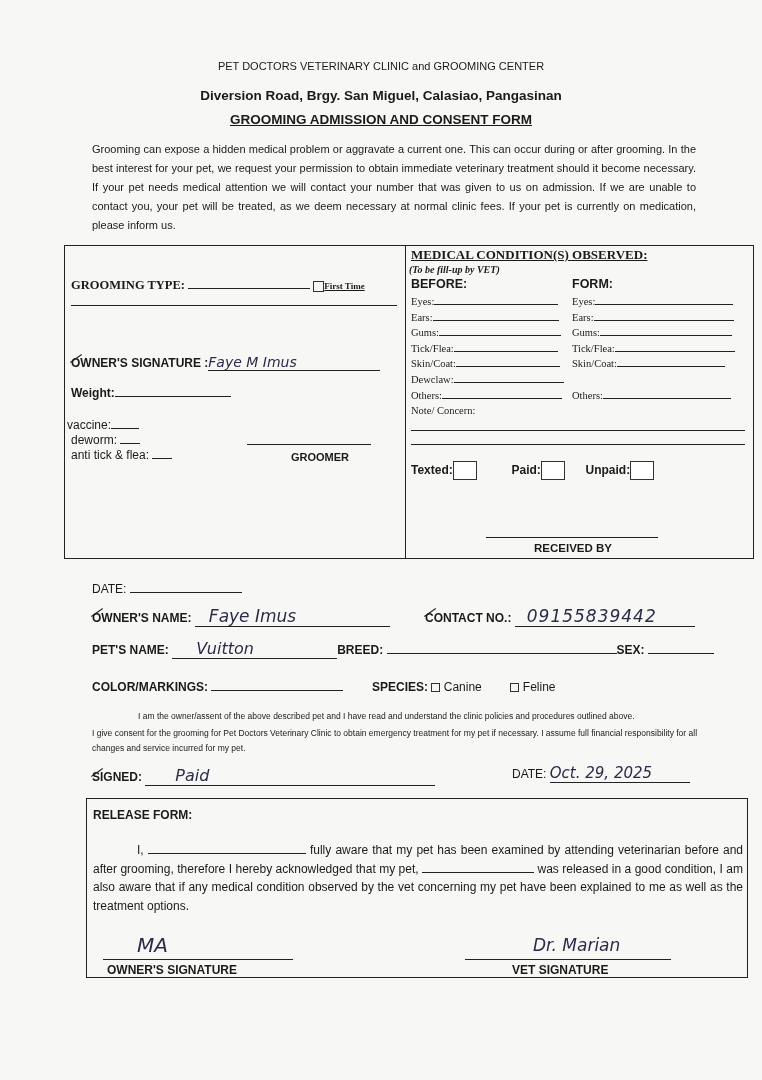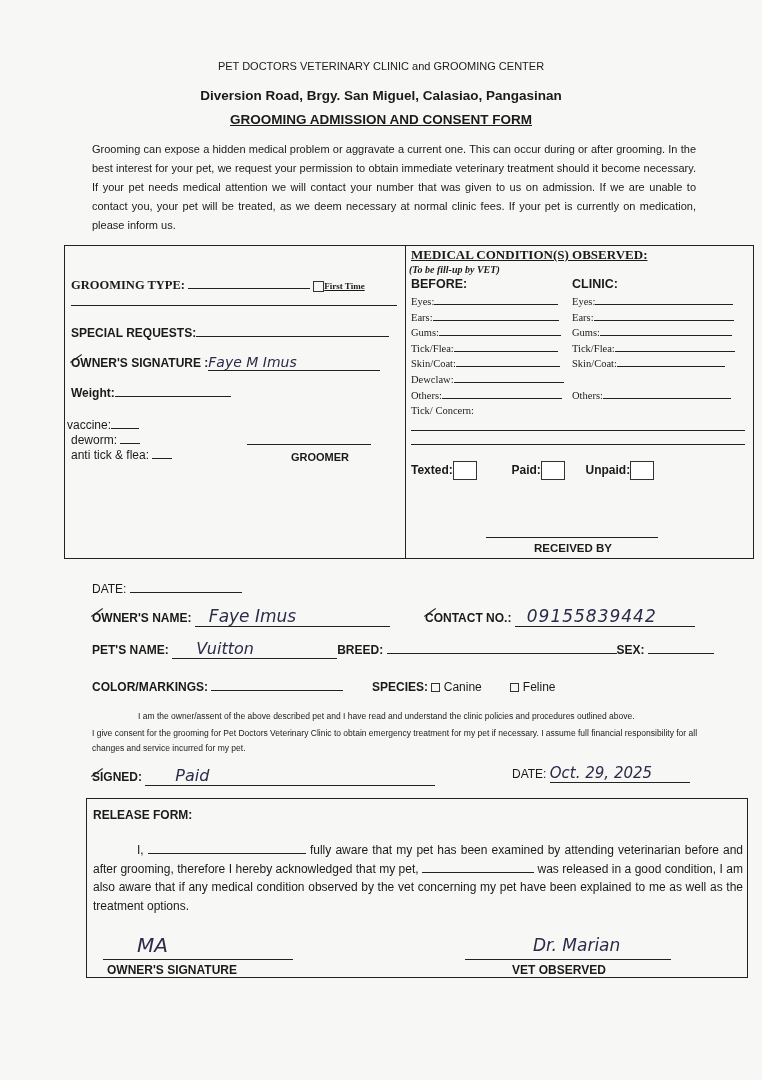--- a/index.html
+++ b/index.html
@@ -28,53 +28,50 @@
 <div class="abs c h3">GROOMING ADMISSION AND CONSENT FORM</div>
 <div class="abs intro">Grooming can expose a hidden medical problem or aggravate a current one. This can occur during or after grooming. In the best interest for your pet, we request your permission to obtain immediate veterinary treatment should it become necessary. If your pet needs medical attention we will contact your number that was given to us on admission. If we are unable to contact you, your pet will be treated, as we deem necessary at normal clinic fees. If your pet is currently on medication, please inform us.</div>
 
 <div class="abs box" style="left:64px; top:245px; width:340px; height:312px;">
   <div class="abs lbl" style="left:6px; top:32px; font-family:'Liberation Serif',serif; font-size:12.5px;">
     <span>GROOMING TYPE:</span>
     <span class="line" style="width:122px;"></span>
     <span class="smallchk" style="width:9px;height:9px;"></span><span style="font-size:9px; text-decoration:underline;">First Time</span>
   </div>
   <div class="abs" style="left:6px; top:59px; width:326px; border-bottom:1px solid #222;"></div>
-  <div class="abs lbl" style="left:6px; top:80px;">
-    <span>SPECIAL REQUESTS:</span><span class="line" style="width:193px;"></span>
-  </div>
   <div class="abs lbl" style="left:6px; top:108px;">
     <span>OWNER'S  SIGNATURE :</span><span class="line hand" style="width:172px; font-size:14px;">Faye M Imus</span>
   </div>
   <div class="tick" style="left:4px; top:112px;"></div>
   <div class="abs lbl" style="left:6px; top:140px;">
     <span>Weight:</span><span class="line" style="width:116px;"></span>
   </div>
   <div class="abs lbl" style="left:2px; top:172px; font-weight:normal; line-height:15px; font-size:12px;">
     <div><span>vaccine:</span><span class="line" style="width:28px;"></span></div>
     <div style="padding-left:4px;"><span>deworm:</span> <span class="line" style="width:20px;"></span></div>
     <div style="padding-left:4px;"><span>anti tick &amp; flea:</span> <span class="line" style="width:20px;"></span></div>
   </div>
   <div class="abs" style="left:182px; top:198px; width:124px; border-bottom:1px solid #222;"></div>
   <div class="abs lbl" style="left:226px; top:205px; font-size:11px;">GROOMER</div>
 </div>
 
 <div class="abs box" style="left:404px; top:245px; width:349px; height:312px; border-left:none;">
   <div class="abs" style="left:7px; top:1px; font-family:'Liberation Serif',serif; font-weight:bold; font-size:13px; text-decoration:underline;">MEDICAL CONDITION(S) OBSERVED:</div>
   <div class="abs" style="left:5px; top:18px; font-family:'Liberation Serif',serif; font-weight:bold; font-style:italic; font-size:10px;">(To be fill-up by VET)</div>
   <div class="abs" style="left:7px; top:31px; font-weight:bold; font-size:12.5px;">BEFORE:</div>
-  <div class="abs" style="left:168px; top:31px; font-weight:bold; font-size:12.5px;">CLINIC:</div>
+  <div class="abs" style="left:168px; top:31px; font-weight:bold; font-size:12.5px;">FORM:</div>
   <div class="abs serif" style="left:7px; top:48px; line-height:15.6px;">
     <div><span>Eyes:</span><span class="line" style="width:124px;"></span></div>
     <div><span>Ears:</span><span class="line" style="width:126px;"></span></div>
     <div><span>Gums:</span><span class="line" style="width:122px;"></span></div>
     <div><span>Tick/Flea:</span><span class="line" style="width:104px;"></span></div>
     <div><span>Skin/Coat:</span><span class="line" style="width:104px;"></span></div>
     <div><span>Dewclaw:</span><span class="line" style="width:110px;"></span></div>
     <div><span>Others:</span><span class="line" style="width:120px;"></span></div>
-    <div>Tick/ Concern:</div>
+    <div>Note/ Concern:</div>
   </div>
   <div class="abs serif" style="left:168px; top:48px; line-height:15.6px;">
     <div><span>Eyes:</span><span class="line" style="width:138px;"></span></div>
     <div><span>Ears:</span><span class="line" style="width:140px;"></span></div>
     <div><span>Gums:</span><span class="line" style="width:132px;"></span></div>
     <div><span>Tick/Flea:</span><span class="line" style="width:120px;"></span></div>
     <div><span>Skin/Coat:</span><span class="line" style="width:108px;"></span></div>
     <div>&nbsp;</div>
     <div><span>Others:</span><span class="line" style="width:128px;"></span></div>
   </div>
@@ -141,14 +138,14 @@
     <span class="line" style="width:158px;"></span>
     <span>fully aware that my pet has been examined by attending veterinarian before and after grooming, therefore I hereby acknowledged that my pet,</span>
     <span class="line" style="width:112px;"></span>
     <span>was released in a good condition, I am also aware that if any medical condition observed by the vet concerning my pet have been explained to me as well as the treatment options.</span>
   </div>
   <div class="abs hand" style="left:50px; top:134px; font-size:20px;">MA</div>
   <div class="abs" style="left:16px; top:160px; width:190px; border-bottom:1px solid #222;"></div>
   <div class="abs lbl" style="left:20px; top:164px;">OWNER'S SIGNATURE</div>
   <div class="abs hand" style="left:424px; top:136px; font-size:17px;margin-left:22px;">Dr. Marian</div>
   <div class="abs" style="left:378px; top:160px; width:206px; border-bottom:1px solid #222;"></div>
-  <div class="abs lbl" style="left:425px; top:164px;">VET OBSERVED</div>
+  <div class="abs lbl" style="left:425px; top:164px;">VET SIGNATURE</div>
 </div>
 
 </body></html>

